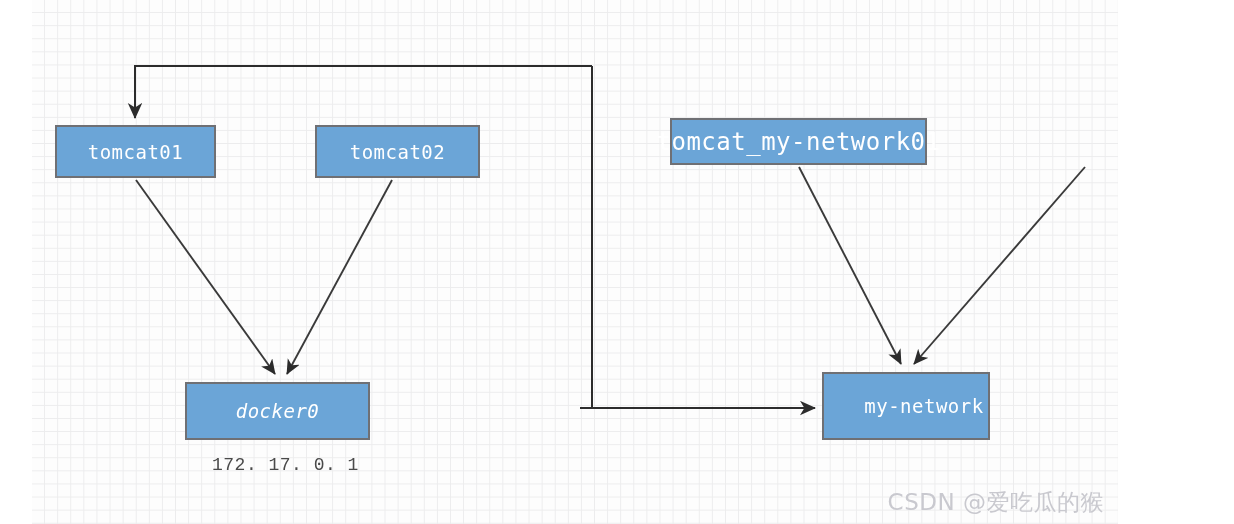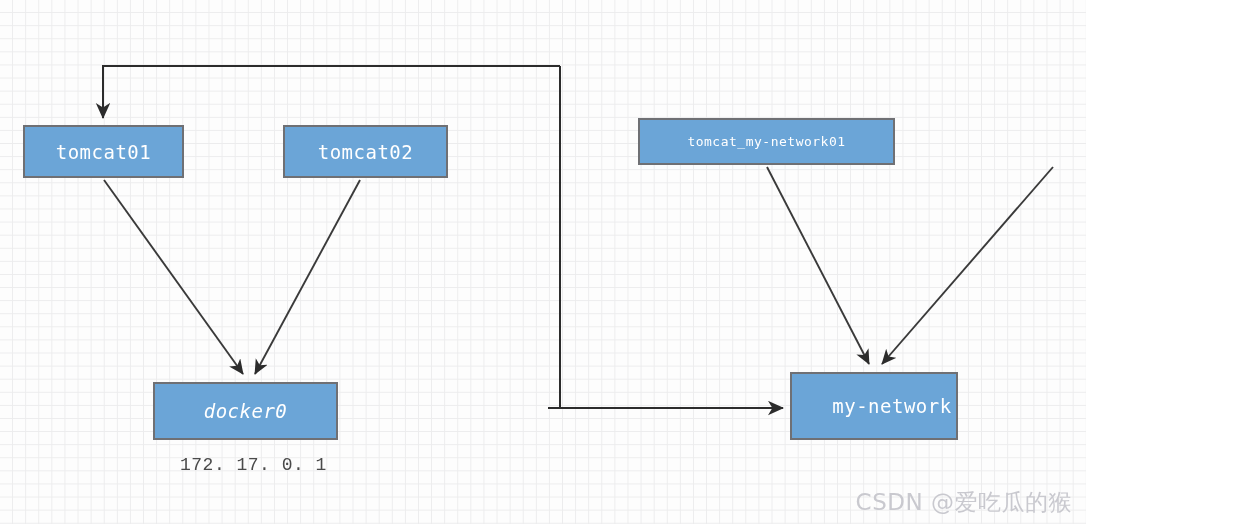--- a/index.html
+++ b/index.html
@@ -12,20 +12,21 @@
     width: 1086px;
     height: 524px;
     background-color: #fdfdfd;
     background-image:
       linear-gradient(to right, #ececed 1px, transparent 1px),
       linear-gradient(to bottom, #ececed 1px, transparent 1px);
     background-size: 13.1px 13.1px;
     background-position: -1px -1px;
     overflow: hidden;
     font-family: "DejaVu Sans Mono", "Liberation Mono", monospace;
+    margin-left: 32px;
   }
   #wires {
     position: absolute;
     left: 0; top: 0;
     width: 1234px;
     height: 524px;
     pointer-events: none;
   }
   .node {
     position: absolute;
@@ -36,21 +37,21 @@
     align-items: center;
     justify-content: center;
     color: #ffffff;
     font-family: "DejaVu Sans Mono", "Liberation Mono", monospace;
     letter-spacing: 0.5px;
     white-space: nowrap;
   }
   .node-tomcat01 { left: 23px; top: 125px; width: 161px; height: 53px; font-size: 19px; }
   .node-tomcat02 { left: 283px; top: 125px; width: 165px; height: 53px; font-size: 19px; }
   .node-docker0  { left: 153px; top: 382px; width: 185px; height: 58px; font-size: 19px; font-style: italic; }
-  .node-tmn01    { left: 638px; top: 118px; width: 257px; height: 47px; font-size: 13px; }
+  .node-tmn01    { left: 638px; top: 118px; width: 257px; height: 47px; font-size: 24px; }
   .node-tmn02    { left: 940px; top: 118px; width: 258px; height: 47px; font-size: 18px; }
   .node-mynet    { left: 790px; top: 372px; width: 168px; height: 68px; font-size: 19px; padding-left: 36px; }
 
   .ip-label {
     position: absolute;
     color: #4a4a4a;
     font-family: Liberation Mono, monospace;
     font-size: 18px;
     letter-spacing: 0.5px;
     white-space: nowrap;

